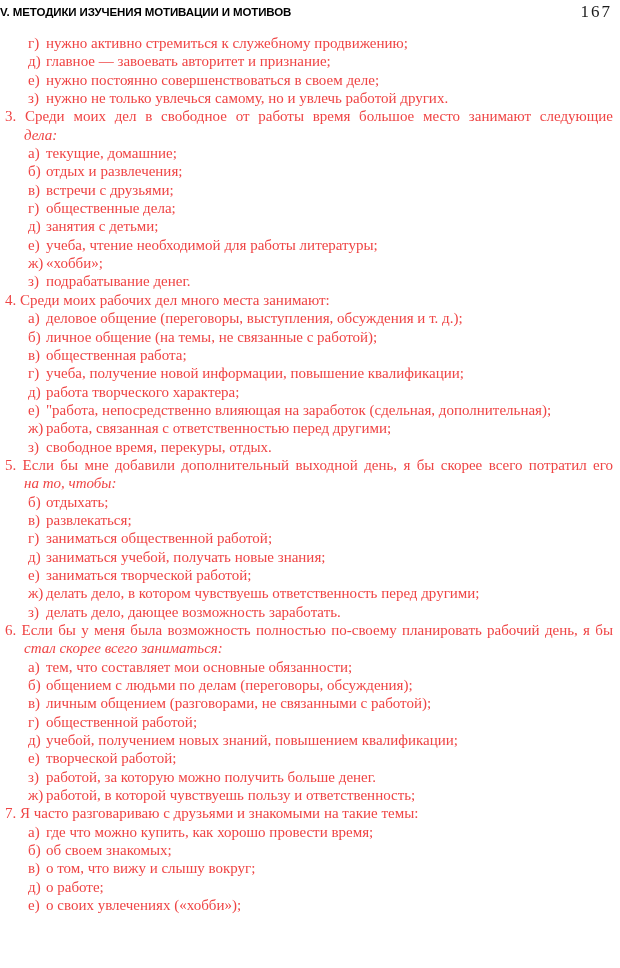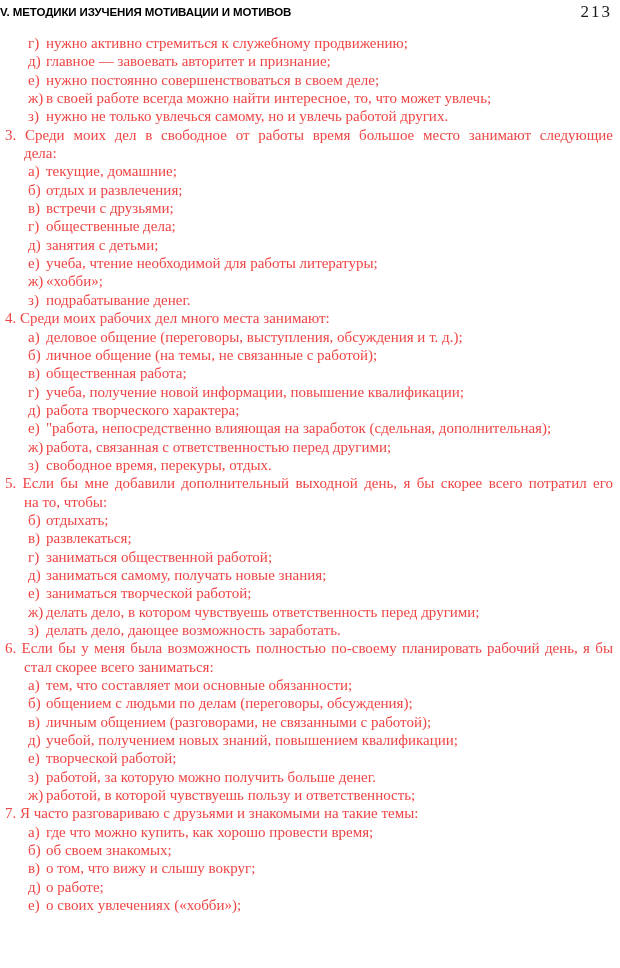--- a/index.html
+++ b/index.html
@@ -51,45 +51,45 @@
     line-height: 18.35px;
     color: #ef4444;
   }
   .q-line { }
   .q-line.justify {
     text-align: justify;
     text-align-last: justify;
   }
   .q-cont {
     padding-left: 19px;
+    font-style: italic;
   }
   .q-num { }
   .item {
     padding-left: 23px;
     white-space: nowrap;
   }
   .item-letter {
     display: inline-block;
     min-width: 18px;
   }
   .item-text { }
 </style>
 </head>
 <body>
 
 <div class="page">
   <div class="header">
     <div class="running-title">IV. МЕТОДИКИ ИЗУЧЕНИЯ МОТИВАЦИИ И МОТИВОВ</div>
-    <div class="page-number">213</div>
+    <div class="page-number">167</div>
   </div>
   <div class="body-text">
       <div class="item"><span class="item-letter">г)</span><span class="item-text">нужно активно стремиться к служебному продвижению;</span></div>
       <div class="item"><span class="item-letter">д)</span><span class="item-text">главное — завоевать авторитет и признание;</span></div>
       <div class="item"><span class="item-letter">е)</span><span class="item-text">нужно постоянно совершенствоваться в своем деле;</span></div>
-      <div class="item"><span class="item-letter">ж)</span><span class="item-text">в своей работе всегда можно найти интересное, то, что может увлечь;</span></div>
       <div class="item"><span class="item-letter">з)</span><span class="item-text">нужно не только увлечься самому, но и увлечь работой других.</span></div>
       <div class="q-line justify"><span class="q-num">3.</span> Среди моих дел в свободное от работы время большое место занимают следующие</div>
       <div class="q-line q-cont">дела:</div>
       <div class="item"><span class="item-letter">а)</span><span class="item-text">текущие, домашние;</span></div>
       <div class="item"><span class="item-letter">б)</span><span class="item-text">отдых и развлечения;</span></div>
       <div class="item"><span class="item-letter">в)</span><span class="item-text">встречи с друзьями;</span></div>
       <div class="item"><span class="item-letter">г)</span><span class="item-text">общественные дела;</span></div>
       <div class="item"><span class="item-letter">д)</span><span class="item-text">занятия с детьми;</span></div>
       <div class="item"><span class="item-letter">е)</span><span class="item-text">учеба, чтение необходимой для работы литературы;</span></div>
       <div class="item"><span class="item-letter">ж)</span><span class="item-text">«хобби»;</span></div>
@@ -101,29 +101,30 @@
       <div class="item"><span class="item-letter">г)</span><span class="item-text">учеба, получение новой информации, повышение квалификации;</span></div>
       <div class="item"><span class="item-letter">д)</span><span class="item-text">работа творческого характера;</span></div>
       <div class="item"><span class="item-letter">е)</span><span class="item-text">"работа, непосредственно влияющая на заработок (сдельная, дополнительная);</span></div>
       <div class="item"><span class="item-letter">ж)</span><span class="item-text">работа, связанная с ответственностью перед другими;</span></div>
       <div class="item"><span class="item-letter">з)</span><span class="item-text">свободное время, перекуры, отдых.</span></div>
       <div class="q-line justify"><span class="q-num">5.</span> Если бы мне добавили дополнительный выходной день, я бы скорее всего потратил его</div>
       <div class="q-line q-cont">на то, чтобы:</div>
       <div class="item"><span class="item-letter">б)</span><span class="item-text">отдыхать;</span></div>
       <div class="item"><span class="item-letter">в)</span><span class="item-text">развлекаться;</span></div>
       <div class="item"><span class="item-letter">г)</span><span class="item-text">заниматься общественной работой;</span></div>
-      <div class="item"><span class="item-letter">д)</span><span class="item-text">заниматься самому, получать новые знания;</span></div>
+      <div class="item"><span class="item-letter">д)</span><span class="item-text">заниматься учебой, получать новые знания;</span></div>
       <div class="item"><span class="item-letter">е)</span><span class="item-text">заниматься творческой работой;</span></div>
       <div class="item"><span class="item-letter">ж)</span><span class="item-text">делать дело, в котором чувствуешь ответственность перед другими;</span></div>
       <div class="item"><span class="item-letter">з)</span><span class="item-text">делать дело, дающее возможность заработать.</span></div>
       <div class="q-line justify"><span class="q-num">6.</span> Если бы у меня была возможность полностью по-своему планировать рабочий день, я бы</div>
       <div class="q-line q-cont">стал скорее всего заниматься:</div>
       <div class="item"><span class="item-letter">а)</span><span class="item-text">тем, что составляет мои основные обязанности;</span></div>
       <div class="item"><span class="item-letter">б)</span><span class="item-text">общением с людьми по делам (переговоры, обсуждения);</span></div>
       <div class="item"><span class="item-letter">в)</span><span class="item-text">личным общением (разговорами, не связанными с работой);</span></div>
+      <div class="item"><span class="item-letter">г)</span><span class="item-text">общественной работой;</span></div>
       <div class="item"><span class="item-letter">д)</span><span class="item-text">учебой, получением новых знаний, повышением квалификации;</span></div>
       <div class="item"><span class="item-letter">е)</span><span class="item-text">творческой работой;</span></div>
       <div class="item"><span class="item-letter">з)</span><span class="item-text">работой, за которую можно получить больше денег.</span></div>
       <div class="item"><span class="item-letter">ж)</span><span class="item-text">работой, в которой чувствуешь пользу и ответственность;</span></div>
       <div class="q-line"><span class="q-num">7.</span> Я часто разговариваю с друзьями и знакомыми на такие темы:</div>
       <div class="item"><span class="item-letter">а)</span><span class="item-text">где что можно купить, как хорошо провести время;</span></div>
       <div class="item"><span class="item-letter">б)</span><span class="item-text">об своем знакомых;</span></div>
       <div class="item"><span class="item-letter">в)</span><span class="item-text">о том, что вижу и слышу вокруг;</span></div>
       <div class="item"><span class="item-letter">д)</span><span class="item-text">о работе;</span></div>
       <div class="item"><span class="item-letter">е)</span><span class="item-text">о своих увлечениях («хобби»);</span></div>

